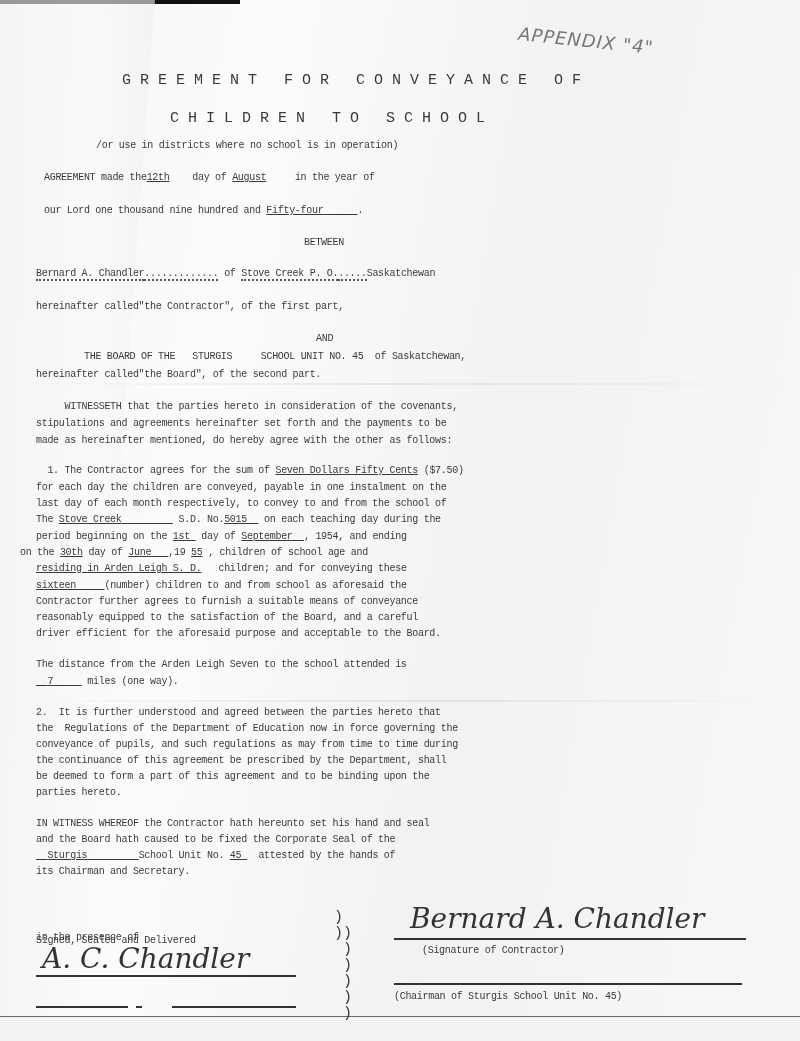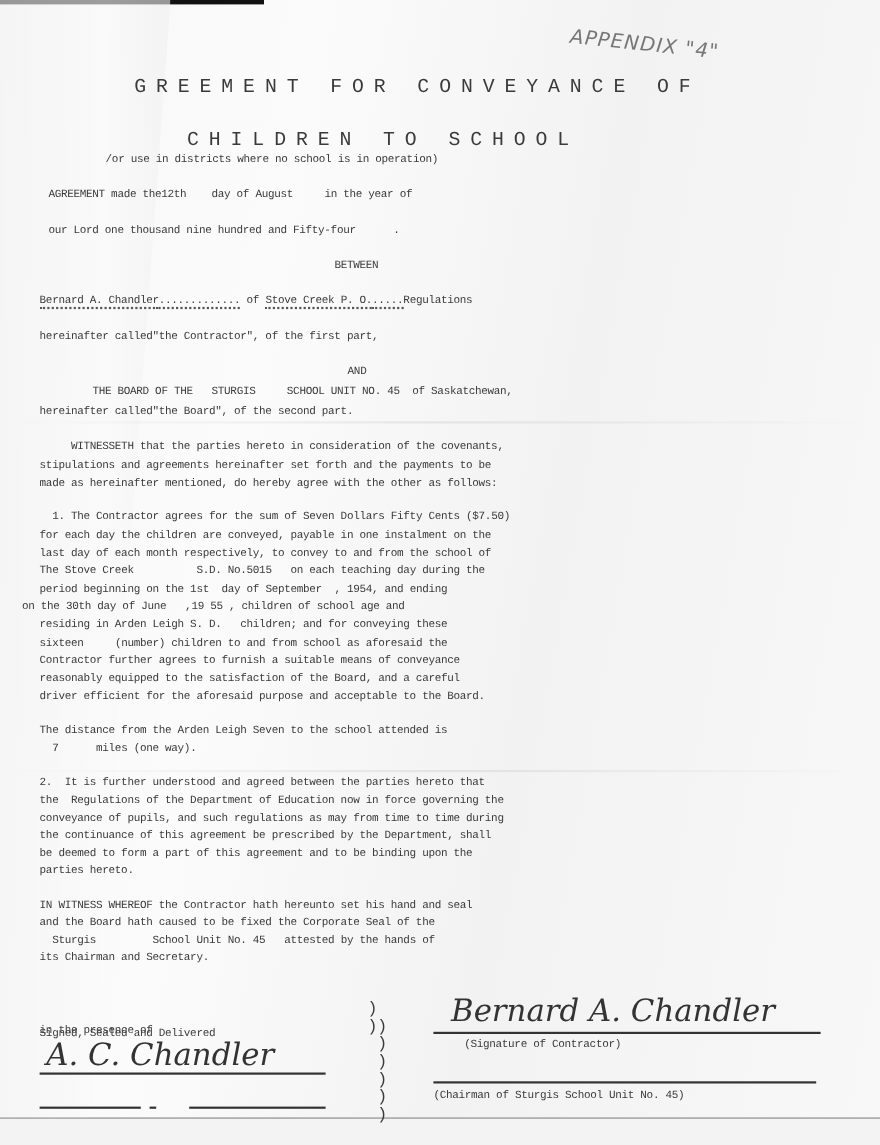--- a/index.html
+++ b/index.html
@@ -24,22 +24,22 @@
     position: absolute; left: 0; top: 0; width: 160px; height: 1016px;
     background: linear-gradient(90deg, #f3f3f3, #fafafa 60%, #eeeeee);
     clip-path: polygon(0 0, 155px 0, 80px 1016px, 0 1016px);
     opacity: .6;
   }
   .crease {
     position: absolute; left: 0; width: 800px; height: 2px;
     background: linear-gradient(90deg, rgba(0,0,0,0), rgba(0,0,0,.07), rgba(0,0,0,0));
   }
   .t { position: absolute; white-space: pre; font-size: 10px; line-height: 17px; letter-spacing: -0.3px; }
-  .title { letter-spacing: 9px; font-size: 18px; }
-  .fill { }
+  .title { letter-spacing: 9px; font-size: 15px; }
+  .fill { text-decoration: underline; }
   .dotted { border-bottom: 2px dotted #555; }
   .hand {
     position: absolute; font-family: "DejaVu Serif", serif; font-style: italic; color: #333;
     white-space: nowrap;
   }
   .annot { font-family: "DejaVu Sans", sans-serif; color: #777; font-size: 18px; transform: rotate(6deg); letter-spacing: 1px; }
   .line { position: absolute; height: 2px; background: #333; }
   .bracket { position: absolute; font-size: 15px; line-height: 16px; white-space: pre; }
 </style>
 </head>
@@ -48,28 +48,28 @@
 <div class="paper"></div>
 <div class="under-paper"></div>
 <div class="top-strip"></div>
 <div class="fold-page"></div>
 <div class="crease" style="top:383px"></div>
 <div class="crease" style="top:700px"></div>
 
 <div class="hand annot" style="left:518px;top:30px">APPENDIX "4"</div>
 
 <div class="t title" style="left:122px;top:72px">GREEMENT FOR CONVEYANCE OF</div>
-<div class="t title" style="left:170px;top:120px">CHILDREN TO SCHOOL</div>
+<div class="t title" style="left:170px;top:110px">CHILDREN TO SCHOOL</div>
 <div class="t" style="left:96px;top:137px">/or use in districts where no school is in operation)</div>
 
 <div class="t" style="left:44px;top:169px"><span>AGREEMENT made the</span><span class="fill">12th</span><span>    </span><span>day of</span> <span class="fill">August</span><span>     </span><span>in the year of</span></div>
 <div class="t" style="left:44px;top:202px"><span>our Lord one thousand nine hundred and</span> <span class="fill">Fifty-four</span><span class="fill">      </span>.</div>
 <div class="t" style="left:304px;top:234px">BETWEEN</div>
 
-<div class="t" style="left:36px;top:265px"><span class="dotted">Bernard A. Chandler</span><span class="dotted">.............</span> <span>of</span> <span class="dotted">Stove Creek P. O.</span><span class="dotted">.....</span><span>Regulations</span></div>
+<div class="t" style="left:36px;top:265px"><span class="dotted">Bernard A. Chandler</span><span class="dotted">.............</span> <span>of</span> <span class="dotted">Stove Creek P. O.</span><span class="dotted">.....</span><span>Saskatchewan</span></div>
 <div class="t" style="left:36px;top:298px">hereinafter called"the Contractor", of the first part,</div>
 <div class="t" style="left:316px;top:330px">AND</div>
 
 <div class="t" style="left:84px;top:348px"><span>THE BOARD OF THE</span>   <span>STURGIS</span>     <span>SCHOOL UNIT NO.</span> <span>45</span>  <span>of Saskatchewan,</span></div>
 <div class="t" style="left:36px;top:366px">hereinafter called"the Board", of the second part.</div>
 
 <div class="t" style="left:36px;top:398px">     WITNESSETH that the parties hereto in consideration of the covenants,</div>
 <div class="t" style="left:36px;top:415px">stipulations and agreements hereinafter set forth and the payments to be</div>
 <div class="t" style="left:36px;top:432px">made as hereinafter mentioned, do hereby agree with the other as follows:</div>
 

